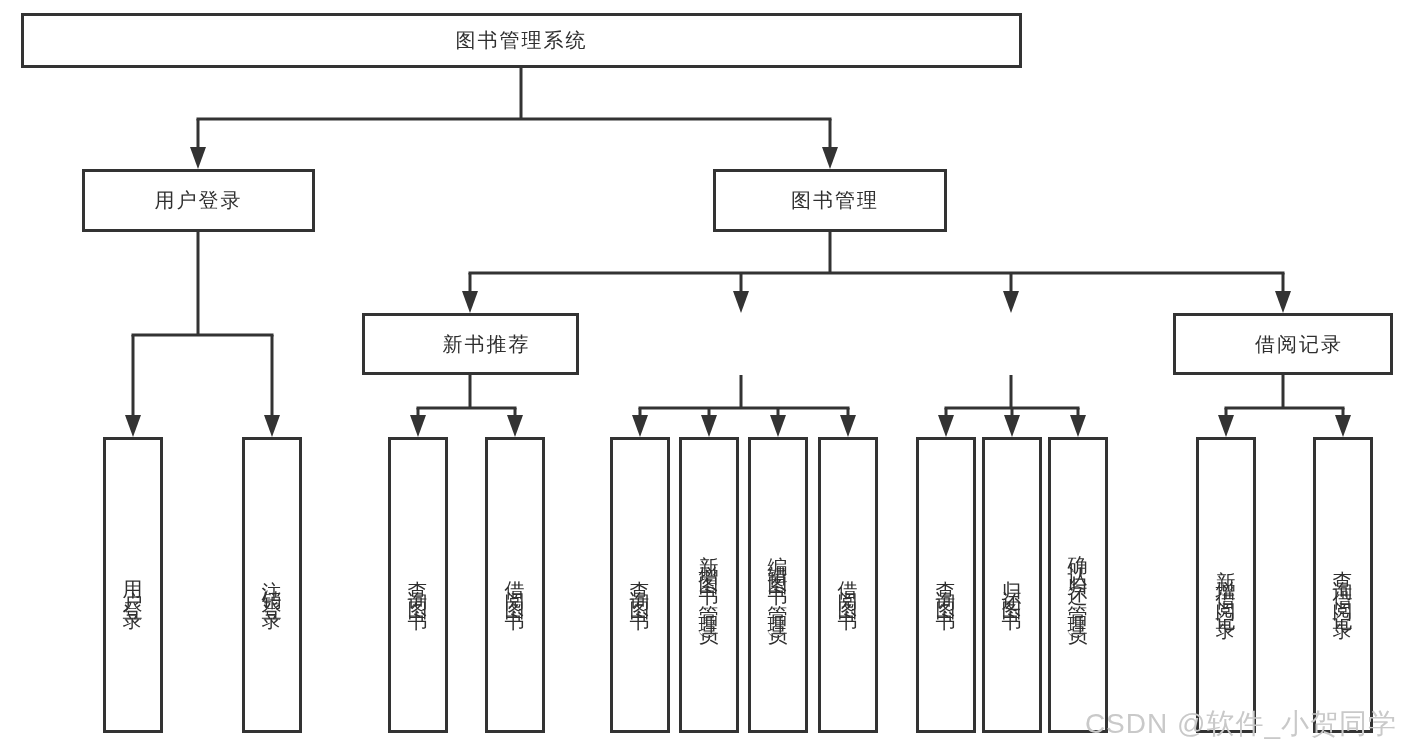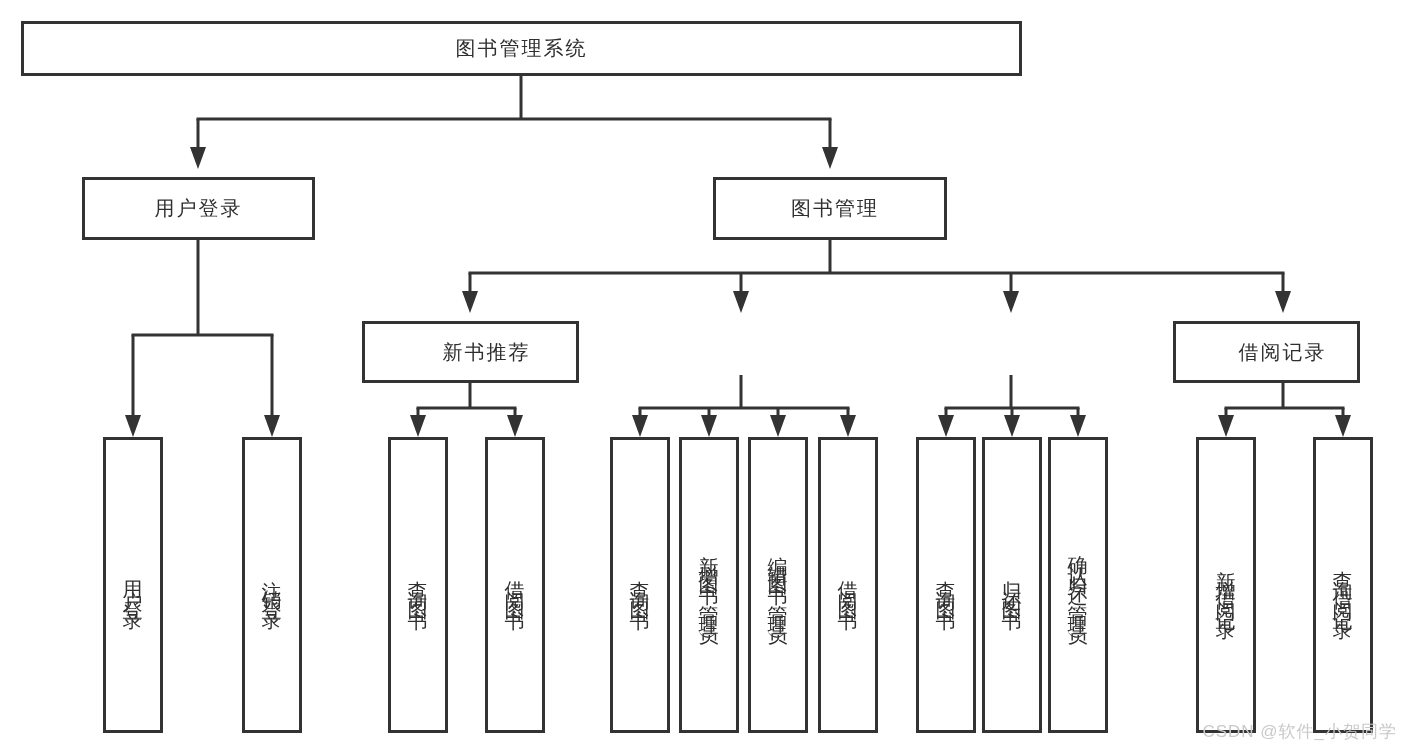--- a/index.html
+++ b/index.html
@@ -25,30 +25,29 @@
     background: #ffffff;
     color: #2f2f2f;
   }
   .hbox {
     display: flex;
     align-items: center;
     justify-content: center;
     font-size: 20px;
     letter-spacing: 2px;
     white-space: nowrap;
-    margin-top: 8px;
   }
   .root-box  { left: 21px;  top: 13px;  width: 1001px; height: 55px; }
   .lvl2-a    { left: 82px;  top: 169px; width: 233px;  height: 63px; }
   .lvl2-b    { left: 713px; top: 169px; width: 234px;  height: 63px; padding-left: 10px; }
   .lvl3      { top: 313px; height: 62px; padding-left: 32px; }
   .lvl3-a    { left: 362px;  width: 217px; }
   .lvl3-b    { left: 633px;  width: 216px; }
   .lvl3-c    { left: 903px;  width: 216px; }
-  .lvl3-d    { left: 1173px; width: 187px; }
+  .lvl3-d    { left: 1173px; width: 220px; }
   .leaf {
     top: 437px;
     width: 60px;
     height: 296px;
     writing-mode: vertical-rl;
     text-orientation: mixed;
     text-align: center;
     line-height: 54px;
     font-size: 20px;
     letter-spacing: 10px;
@@ -63,21 +62,21 @@
   .lf8  { left: 818px; }
   .lf9  { left: 916px; }
   .lf10 { left: 982px; }
   .lf11 { left: 1048px; }
   .lf12 { left: 1196px; }
   .lf13 { left: 1313px; }
   .watermark {
     position: absolute;
     right: 8px;
     bottom: 4px;
-    font-size: 17px;
+    font-size: 28px;
     color: #c9c9c9;
     letter-spacing: 1px;
     white-space: nowrap;
   }
 </style>
 </head>
 <body>
 
 <div class="canvas">
 

